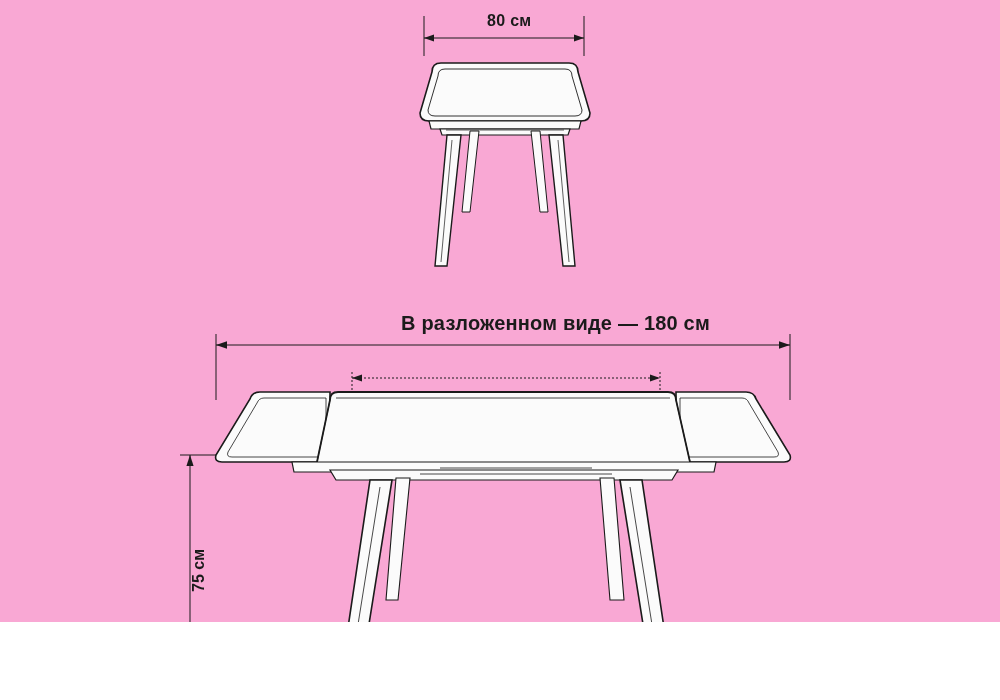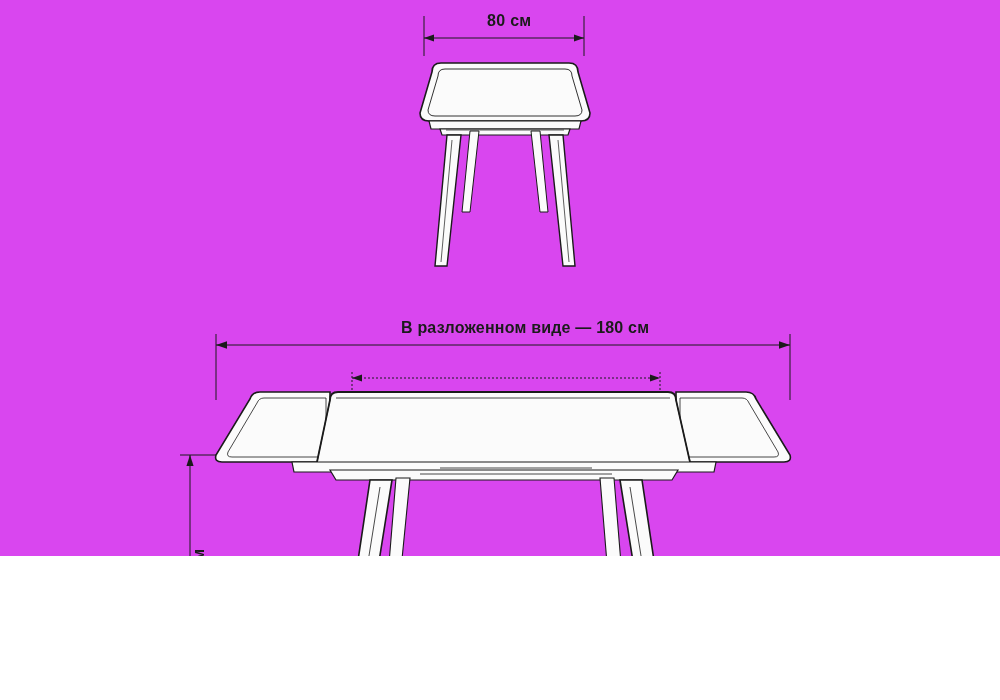--- a/index.html
+++ b/index.html
@@ -6,44 +6,43 @@
     margin: 0;
     padding: 0;
     background: #ffffff;
   }
   body {
     font-family: "Liberation Sans", sans-serif;
   }
   #stage {
     position: relative;
     width: 1000px;
-    height: 556px;
-    background: #d946ef;
+    height: 622px;
+    background: #f9a8d4;
     overflow: hidden;
   }
   .dim-label {
     position: absolute;
     font-family: "Liberation Sans", sans-serif;
     color: #1b1b1b;
     white-space: nowrap;
   }
   #label-width-top {
     left: 487px;
     top: 12px;
     font-size: 16px;
     font-weight: 700;
     letter-spacing: 0.3px;
   }
   #label-unfolded {
     left: 401px;
     top: 312px;
-    font-size: 16px;
+    font-size: 20px;
     font-weight: 700;
     letter-spacing: 0.2px;
-    margin-top: 7px;
   }
   #label-folded {
     left: 407px;
     top: 352px;
     font-size: 16px;
     font-weight: 700;
     letter-spacing: 0.2px;
   }
   #label-height {
     left: 165px;

